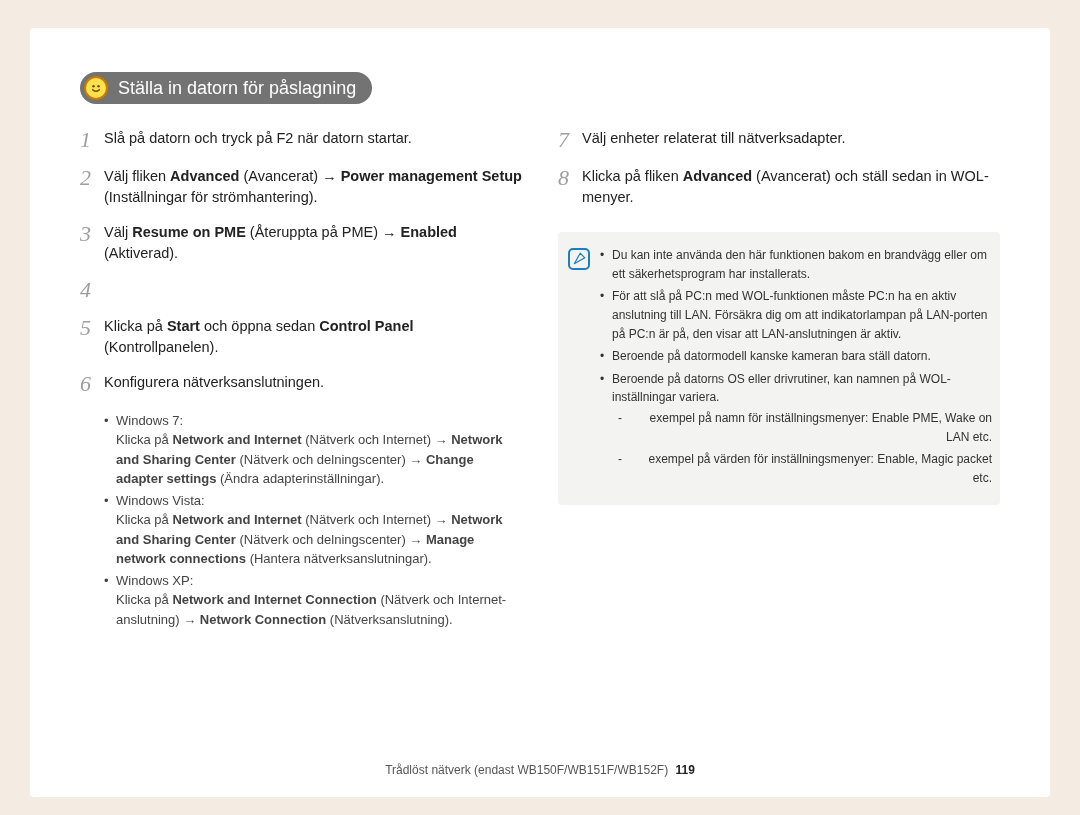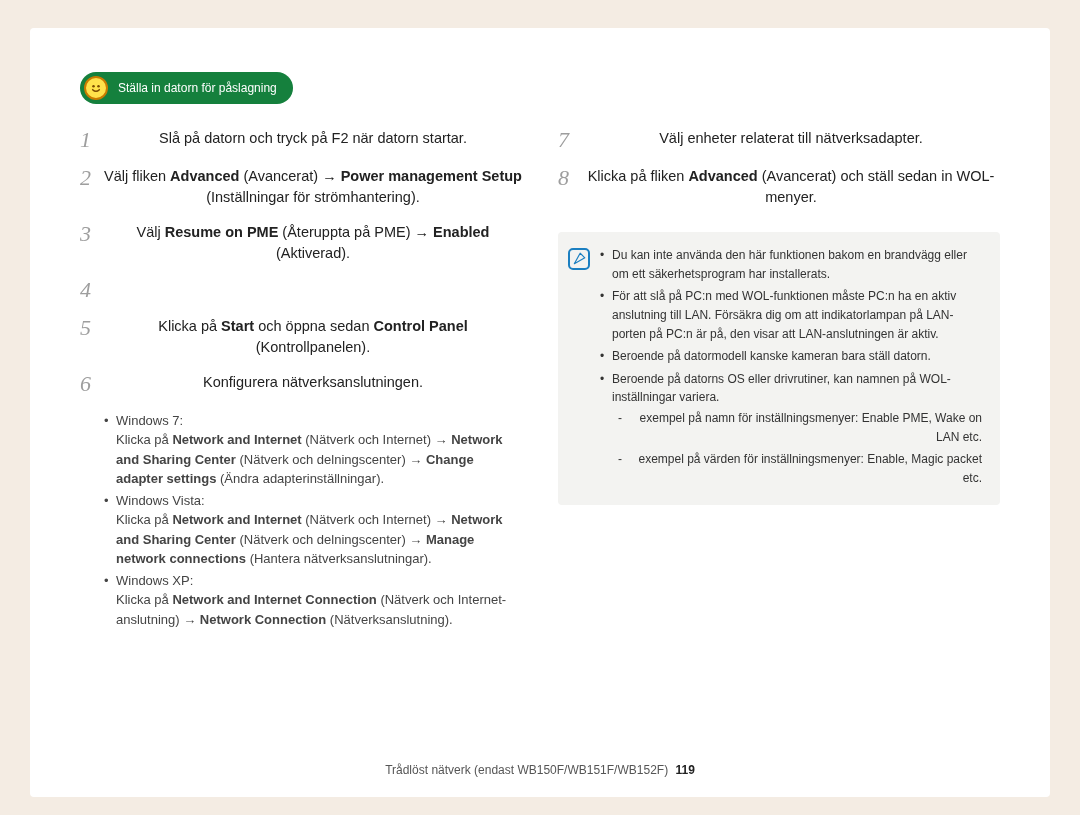--- a/index.html
+++ b/index.html
@@ -22,26 +22,26 @@
   .heading {
     font-size: 18px;
     font-weight: 300;
     color: #9e9e9e;
     letter-spacing: 0.2px;
     margin-bottom: 28px;
   }
   .badge {
     display: inline-flex;
     align-items: center;
-    background: #15803d;
+    background: #737373;
     color: #ffffff;
     border-radius: 16px;
     padding: 0 16px 0 4px;
     height: 32px;
-    font-size: 12px;
+    font-size: 18px;
     font-weight: 500;
     margin-bottom: 24px;
   }
   .badge-icon {
     width: 24px;
     height: 24px;
     background: #ffe24b;
     border: 2px solid #c97b00;
     border-radius: 50%;
     display: flex;
@@ -68,21 +68,21 @@
   }
   .stepnum {
     font-family: "Times New Roman", Georgia, serif;
     font-style: italic;
     font-size: 22px;
     color: #9e9e9e;
     width: 24px;
     flex-shrink: 0;
     line-height: 1.1;
   }
-  .stepbody { flex: 1; text-align: center; }
+  .stepbody { flex: 1; }
   .bold { font-weight: 600; }
   .sub {
     font-size: 13px;
     color: #444;
     margin: 6px 0 10px 24px;
   }
   .sub-item {
     position: relative;
     padding-left: 12px;
     margin-bottom: 2px;
@@ -92,21 +92,21 @@
     content: "•";
     position: absolute;
     left: 0;
     top: 0;
   }
   .sub-item .cont { padding-left: 0; }
   .notebox {
     background: #f3f3f1;
     border-radius: 4px;
     display: flex;
-    padding: 14px 18px 14px 10px;
+    padding: 14px 8px 14px 10px;
     margin-top: 24px;
     font-size: 12px;
     color: #333;
     line-height: 1.55;
   }
   .noteicon {
     width: 22px;
     height: 22px;
     border: 2px solid #1b7fc1;
     border-radius: 5px;

